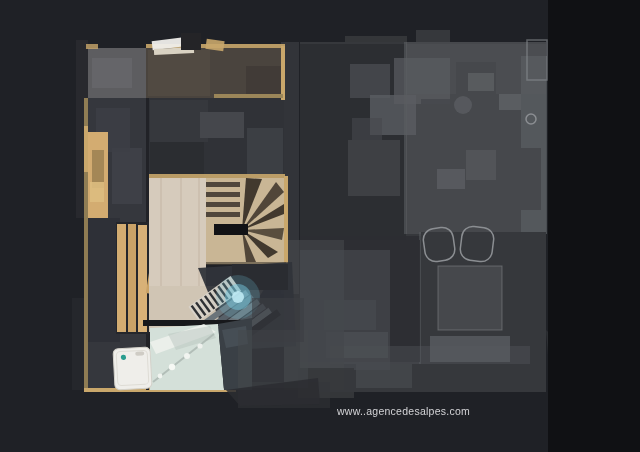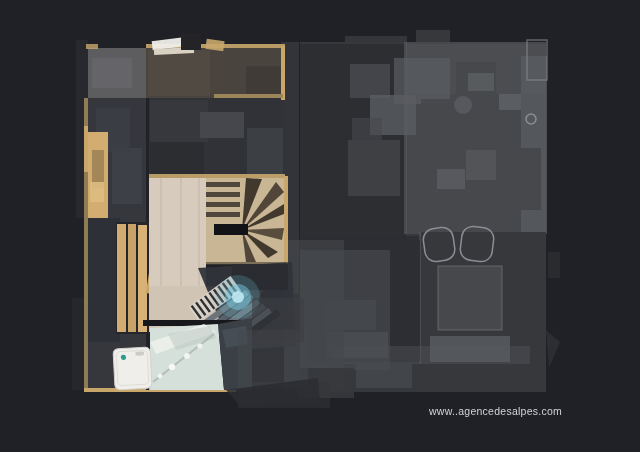--- a/index.html
+++ b/index.html
@@ -1,16 +1,16 @@
 <!DOCTYPE html>
 <html style="--background: #1f2126; --ghost-base: #36383c; --ghost-dark: #2c2e32; --ghost-mid: #46484c; --ghost-light: #5a5d61; --ghost-outline: #8b8e92; --slate-floor: #35373d; --balcony-gray: #5d5d60; --balcony-brown: #4a443e; --wood-trim: #c9a76b; --wood-plank: #d3ac71; --light-wood: #d6cbbc; --spiral-wood: #c9b695; --bathroom-floor: #d4e0d9; --appliance-white: #efeeea; --teal-accent: #2a9d8f; --cyan-glow: #74c6db; --wall-dark: #17181b; --watermark-color: #d4d4d7;"><head>
 <meta charset="utf-8">
 <style>
   html,body{margin:0;padding:0;background:#101114;}
-  .stage{position:relative;width:640px;height:452px;overflow:hidden;
+  .stage{position:relative;width:548px;height:452px;overflow:hidden;
          background:var(--background,#1f2126);font-family:"Liberation Sans",sans-serif;}
   svg{display:block}
   
   .c-bg{fill:var(--background,#1f2126)}
   .c-gbase{fill:var(--ghost-base,#36383c)}
   .c-gdark{fill:var(--ghost-dark,#2c2e32)}
   .c-gmid{fill:var(--ghost-mid,#46484c)}
   .c-glight{fill:var(--ghost-light,#5a5d61)}
   .c-gstroke{fill:none;stroke:var(--ghost-outline,#8b8e92);stroke-width:1.5}
   .c-slate{fill:var(--slate-floor,#35373d)}

